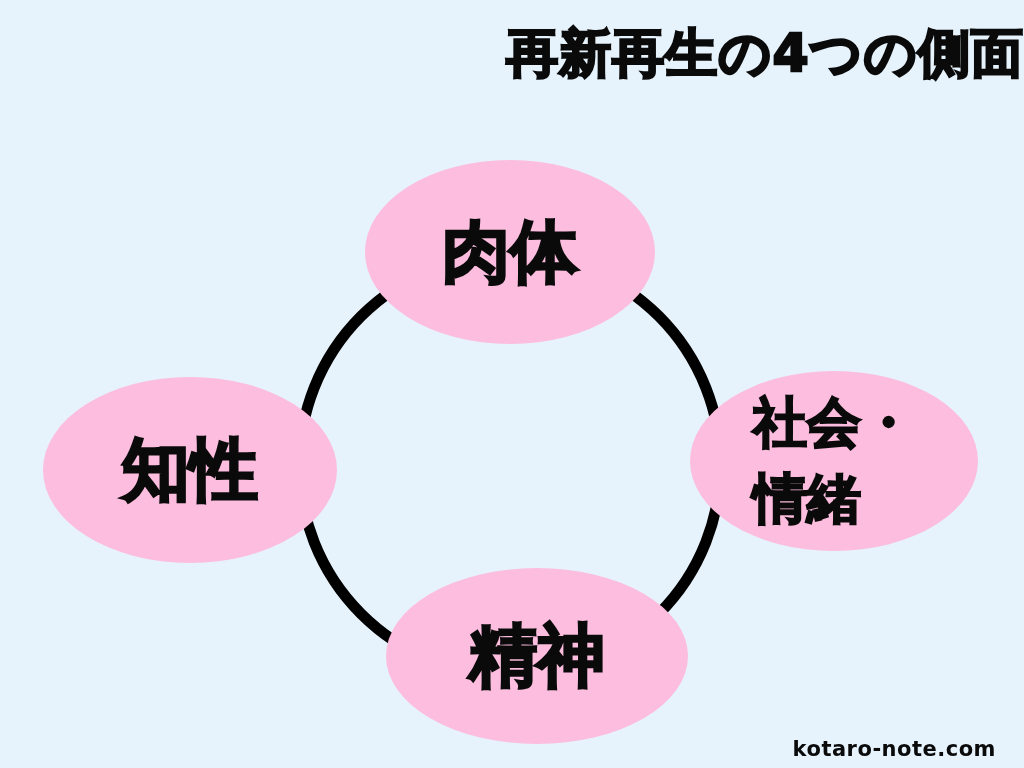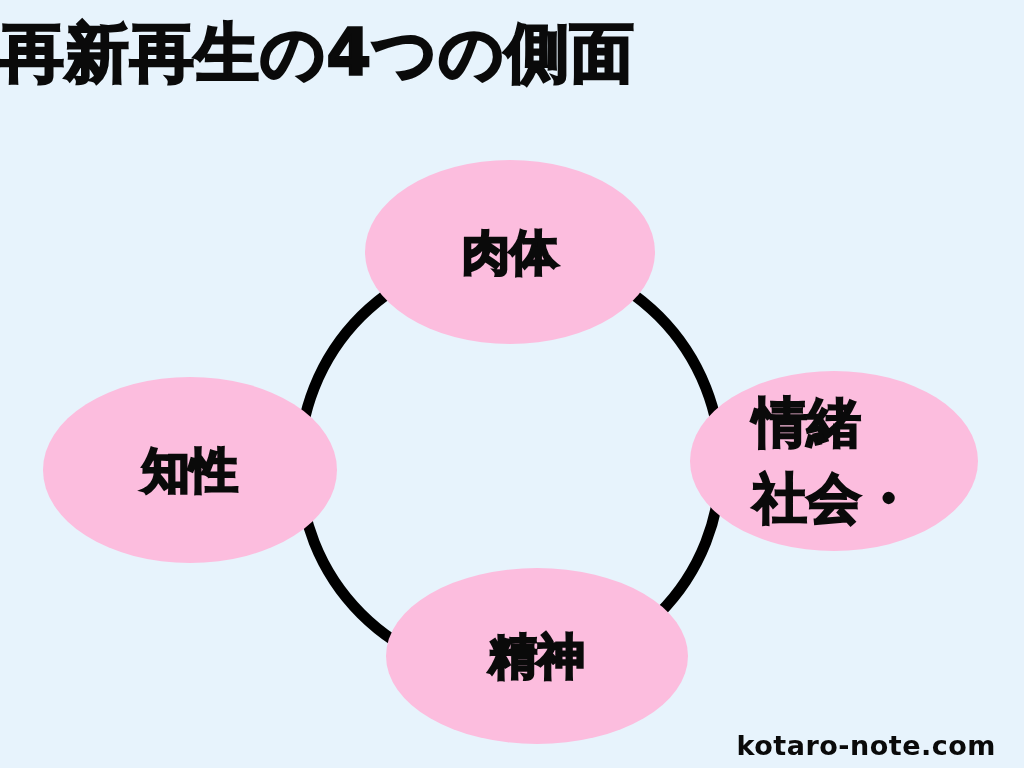--- a/index.html
+++ b/index.html
@@ -14,23 +14,23 @@
   }
   body {
     position: relative;
     overflow: hidden;
     background: var(--c-background);
     font-family: "DejaVu Sans", sans-serif;
     color: var(--c-text);
   }
   .title {
     position: absolute;
-    left: 0; right: 0; top: 17px;
-    text-align: left;
-    font-size: 64px;
+    left: 0; right: 0; top: 24px;
+    text-align: right;
+    font-size: 52px;
     font-weight: 900;
     line-height: 1.15;
     letter-spacing: 1px;
     -webkit-text-stroke: 2.5px var(--c-text);
   }
   .ring {
     position: absolute;
     left: 294px; top: 249px;
     width: 432px; height: 432px;
     border: 11px solid var(--c-ring);
@@ -40,60 +40,60 @@
   .node {
     position: absolute;
     background: var(--c-node-fill);
     border-radius: 50%;
     display: flex;
     align-items: center;
     justify-content: center;
     z-index: 2;
   }
   .node-label {
-    font-size: 48px;
+    font-size: 68px;
     font-weight: 900;
     line-height: 1.05;
     -webkit-text-stroke: 2.5px var(--c-text);
     white-space: nowrap;
   }
   .node-top    { left: 365px; top: 160px; width: 290px; height: 184px; }
   .node-right  { left: 690px; top: 371px; width: 288px; height: 180px; }
   .node-bottom { left: 386px; top: 568px; width: 302px; height: 176px; }
   .node-left   { left:  43px; top: 377px; width: 294px; height: 186px; }
   .node-right .node-label {
     font-size: 54px;
     line-height: 76px;
     text-align: left;
     -webkit-text-stroke: 2px var(--c-text);
   }
   .label-line { display: block; }
   .watermark {
     position: absolute;
     right: 28px; bottom: 7px;
-    font-size: 27px;
+    font-size: 21px;
     font-weight: 700;
     letter-spacing: 0.5px;
   }
 </style>
 </head>
 <body>
 
 <div class="title">再新再生の4つの側面</div>
 
 <div class="ring"></div>
 
 <div class="node node-top">
   <span class="node-label">肉体</span>
 </div>
 
 <div class="node node-right">
   <span class="node-label">
+      <span class="label-line">社会・</span>
       <span class="label-line">情緒</span>
-      <span class="label-line">社会・</span>
     </span>
 </div>
 
 <div class="node node-bottom">
   <span class="node-label">精神</span>
 </div>
 
 <div class="node node-left">
   <span class="node-label">知性</span>
 </div>

